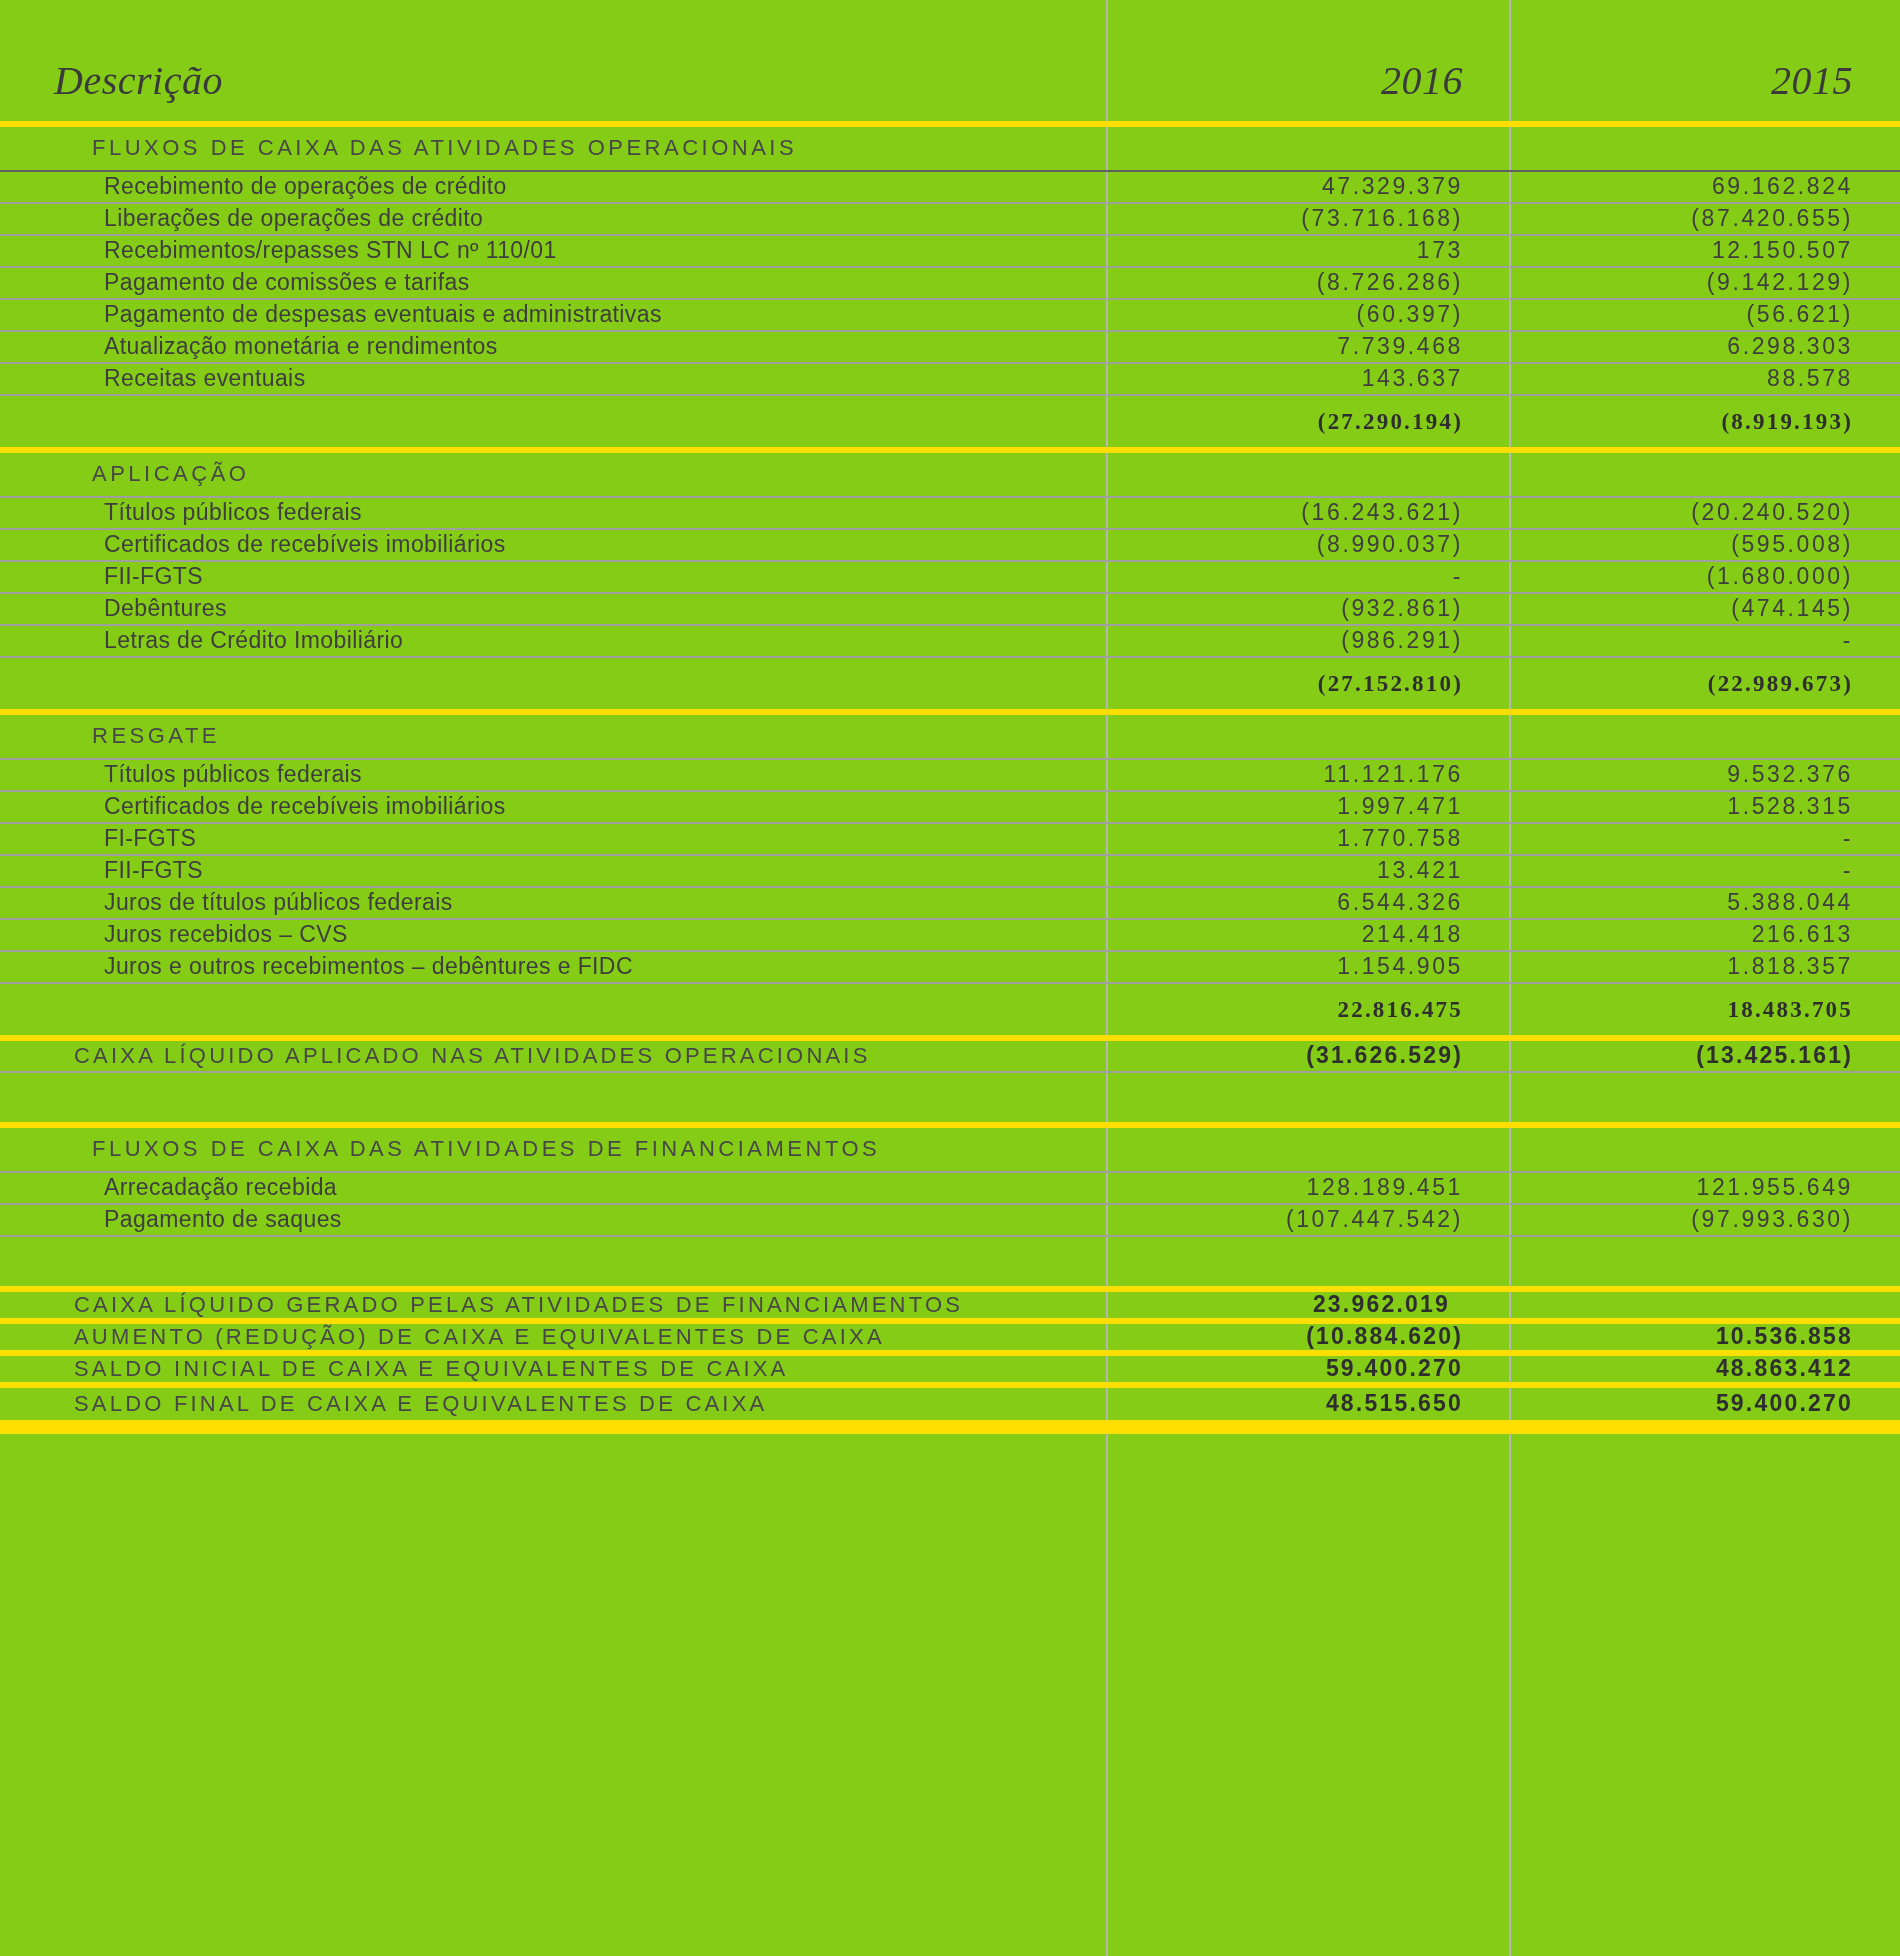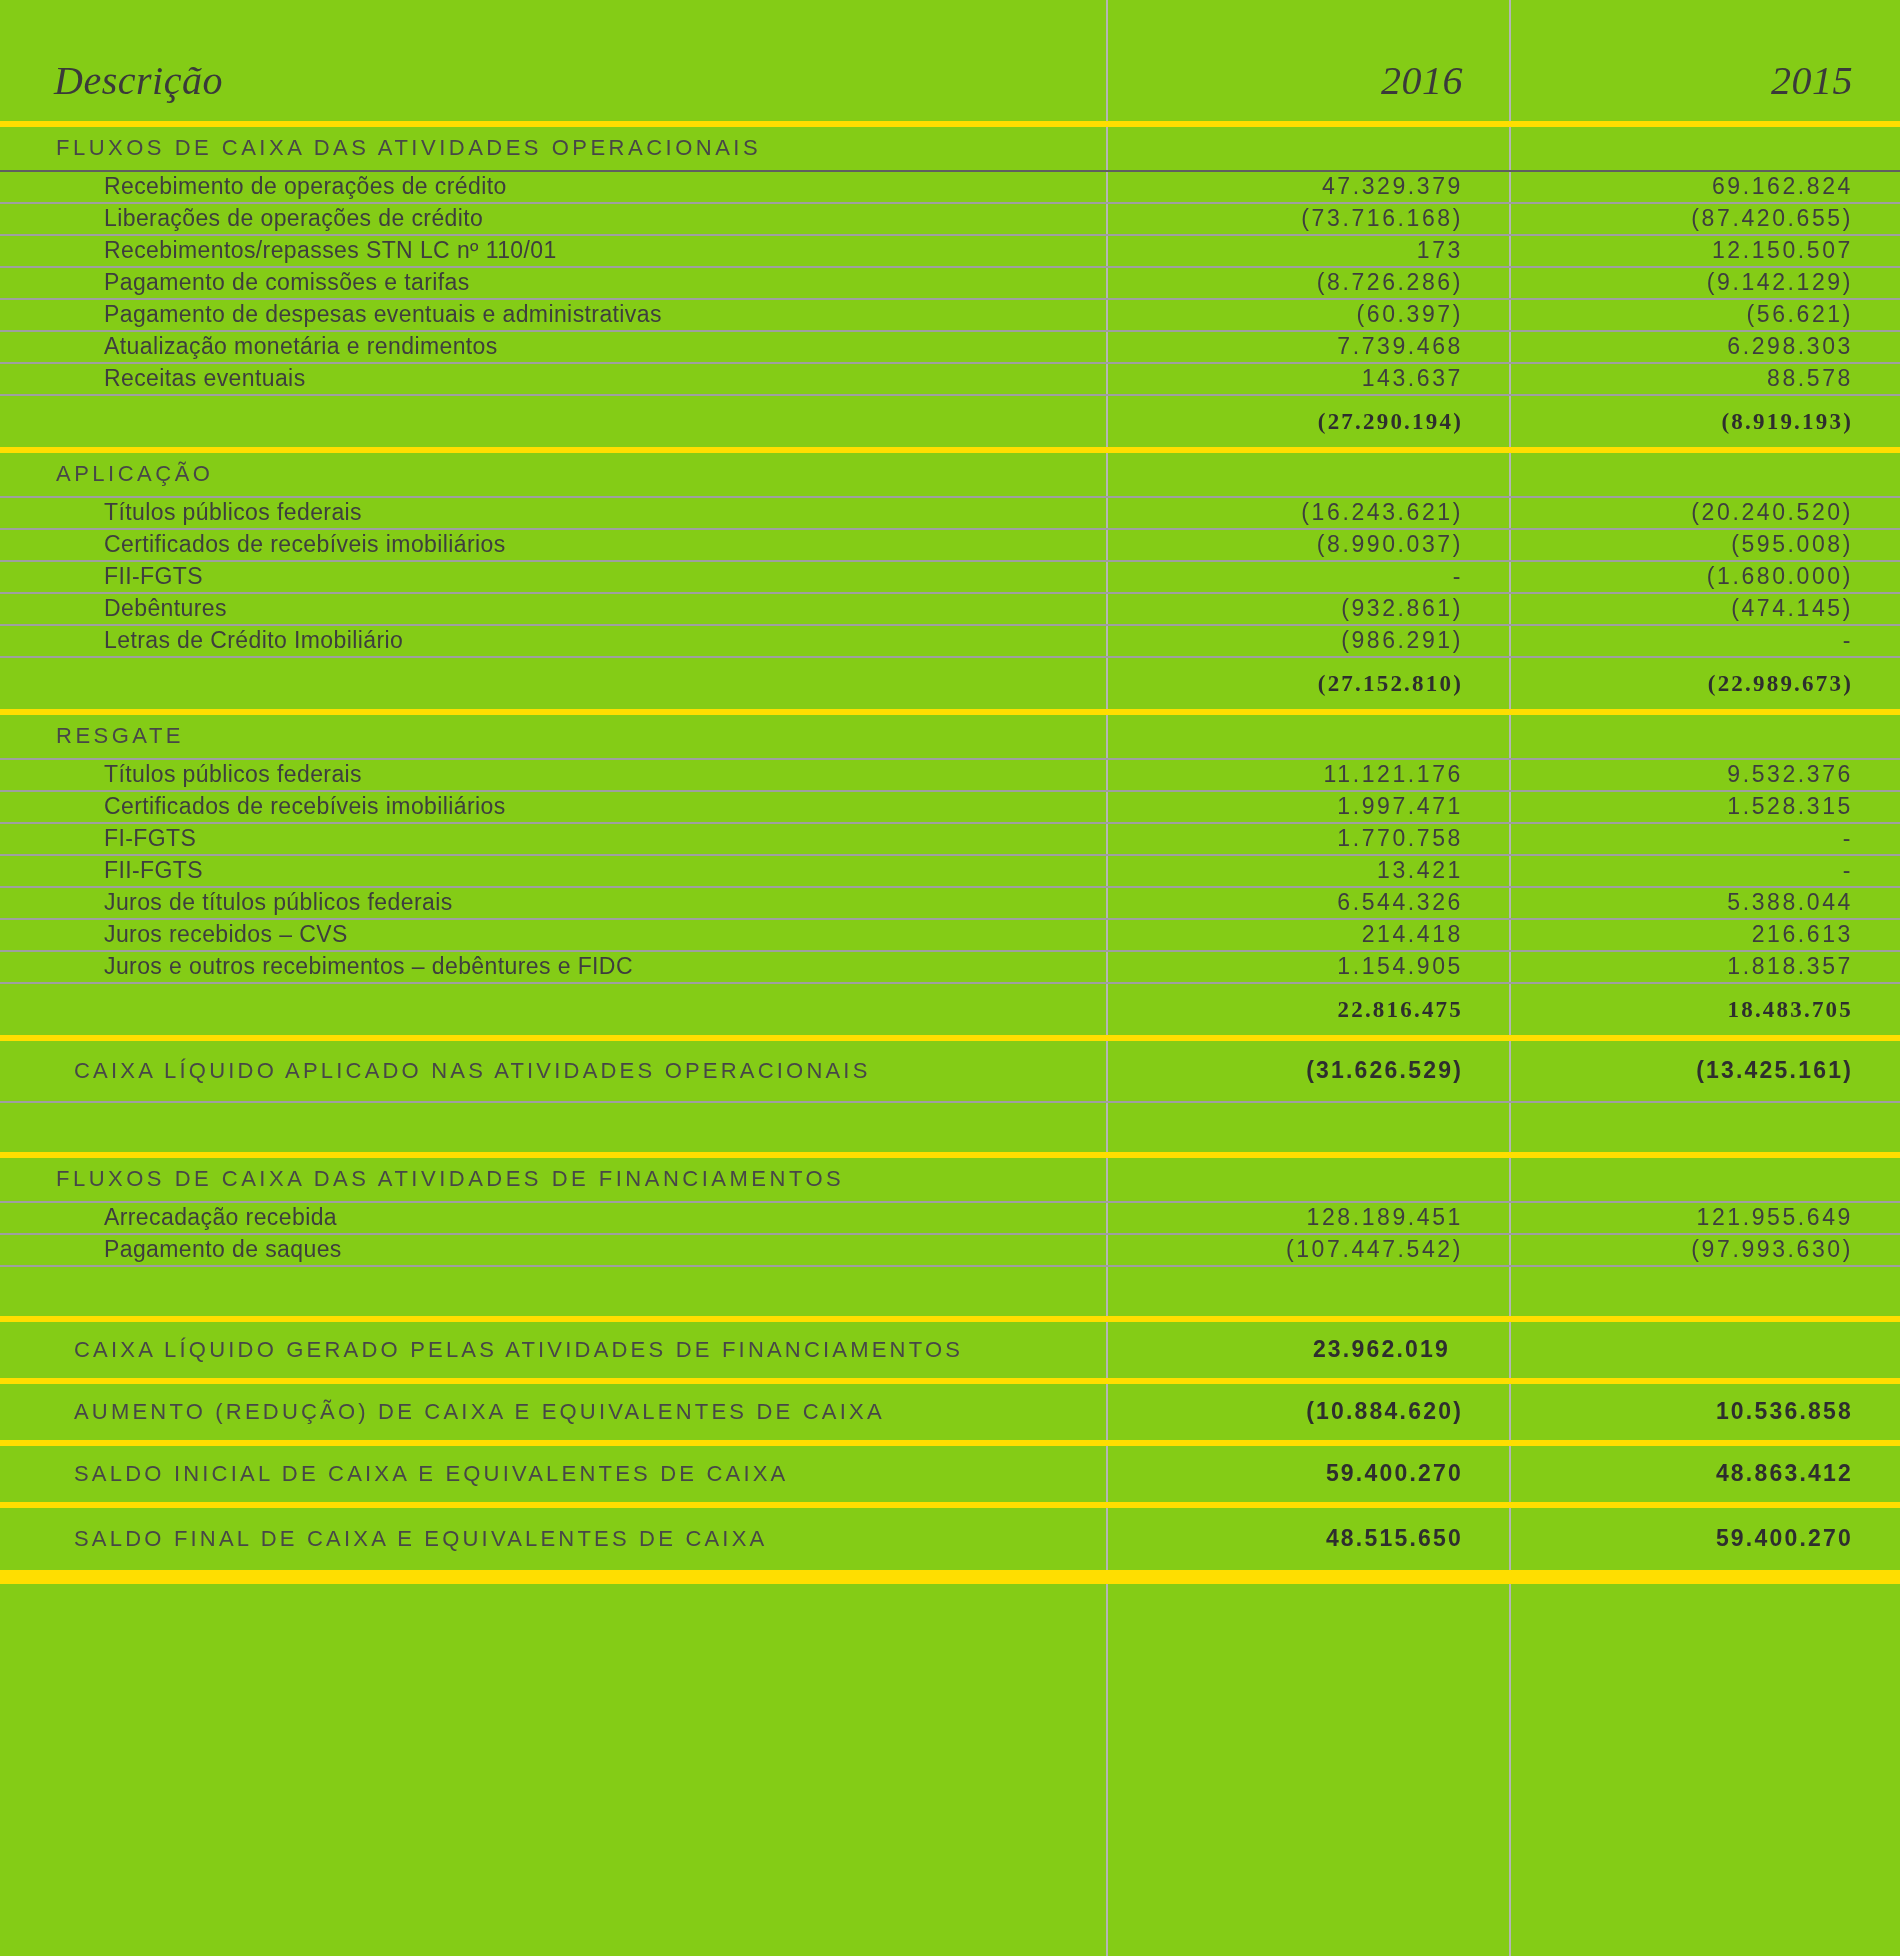--- a/index.html
+++ b/index.html
@@ -47,31 +47,31 @@
   .kind-header{height:127px;}
   .kind-header .cell{
     align-items:flex-end;padding-bottom:18px;
     font-family:"Liberation Serif",serif;font-style:italic;
     font-size:40px;color:#3a3a3a;letter-spacing:0.5px;
   }
   .kind-header .label{padding-left:54px;}
 
   .kind-section{height:45px;}
   .kind-section .label{
-    padding-left:56px;font-size:22px;letter-spacing:3.5px;
+    padding-left:92px;font-size:22px;letter-spacing:3.5px;
     color:#474747;
   }
 
   .kind-item{height:32px;}
   .kind-item .label{font-size:23px;letter-spacing:0.4px;color:var(--text);}
 
   .kind-subtotal{height:57px;font-family:Liberation Serif, serif;}
   .kind-subtotal .val{font-weight:700;letter-spacing:2.2px;color:var(--text-strong);}
 
-  .kind-total{height:62px;}
+  .kind-total{height:32px;}
   .kind-total .label{
     padding-left:74px;font-size:22px;letter-spacing:3.2px;color:#474747;
   }
   .kind-total .val{font-weight:700;letter-spacing:2.2px;color:var(--text-strong);}
 
   .kind-spacer{height:55px;}
 
   .bottom-bar{height:14px;background:var(--yellow);}
 </style>
 </head>

